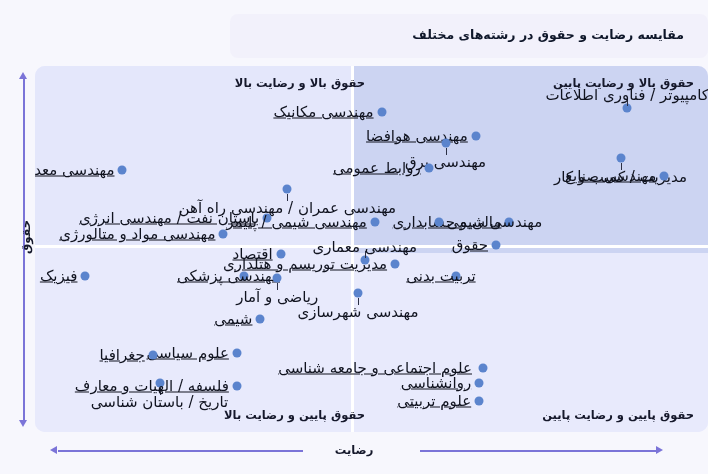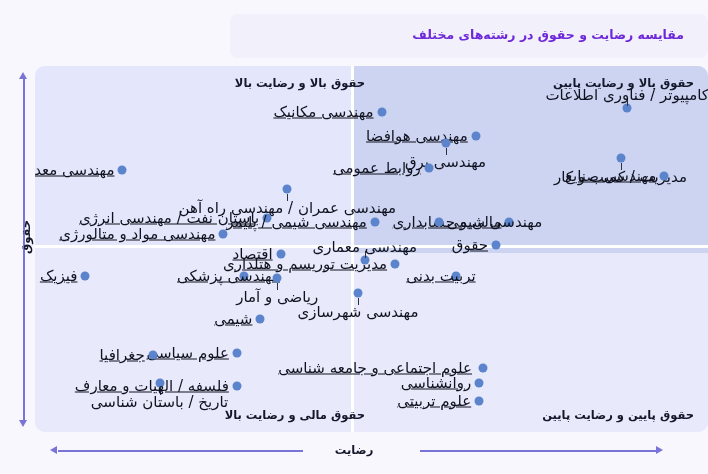--- a/index.html
+++ b/index.html
@@ -12,21 +12,21 @@
   }
   #root{position:absolute;inset:0;}
 
   
   .title-band{
     position:absolute;left:230px;top:14px;width:478px;height:44px;
     background:#f2f1fb;border-radius:8px;
   }
   .chart-title{
     position:absolute;right:24px;top:27px;
-    font-size:12.5px;font-weight:bold;color:#6d28d9;
+    font-size:12.5px;font-weight:bold;color:#0f172a;
     white-space:nowrap;direction:rtl;
   }
 
   
   .plot{
     position:absolute;left:35px;top:66px;width:673px;height:366px;
     border-radius:10px;overflow:hidden;background:#e8eafc;
   }
   .quad{position:absolute;}
   .quad-tl{left:0;top:0;width:317px;height:180px;background:#e4e7fb;}
@@ -96,21 +96,21 @@
     <div class="quad quad-tr"></div>
     <div class="quad quad-bl"></div>
     <div class="quad quad-br"></div>
 
     <div class="divider-v"></div>
     <div class="divider-h"></div>
 
     <div class="quad-label ql-tl">حقوق بالا و رضایت پایین</div>
     <div class="quad-label ql-tr">حقوق بالا و رضایت بالا</div>
     <div class="quad-label ql-bl">حقوق پایین و رضایت پایین</div>
-    <div class="quad-label ql-br">حقوق مالی و رضایت بالا</div>
+    <div class="quad-label ql-br">حقوق پایین و رضایت بالا</div>
 
     <div id="points-layer">
         <div class="pt" style="left: 592.24px; top: 42.09px;"></div>
         <div class="leader" style="left: 592.24px; top: 33.09px; height: 7px;"></div>
         <div class="lbl c" style="left: 592.24px; top: 22.09px;">کامپیوتر / فناوری اطلاعات</div>
         <div class="pt" style="left: 585.51px; top: 91.5px;"></div>
         <div class="leader" style="left: 585.51px; top: 96.5px; height: 7px;"></div>
         <div class="lbl c" style="left: 585.51px; top: 103.5px;">مدیریت / کسب و کار</div>
         <div class="pt" style="left: 629.255px; top: 109.8px;"></div>
         <div class="lbl l" style="left: 621.255px; top: 109.8px;">مهندسی صنایع</div>

